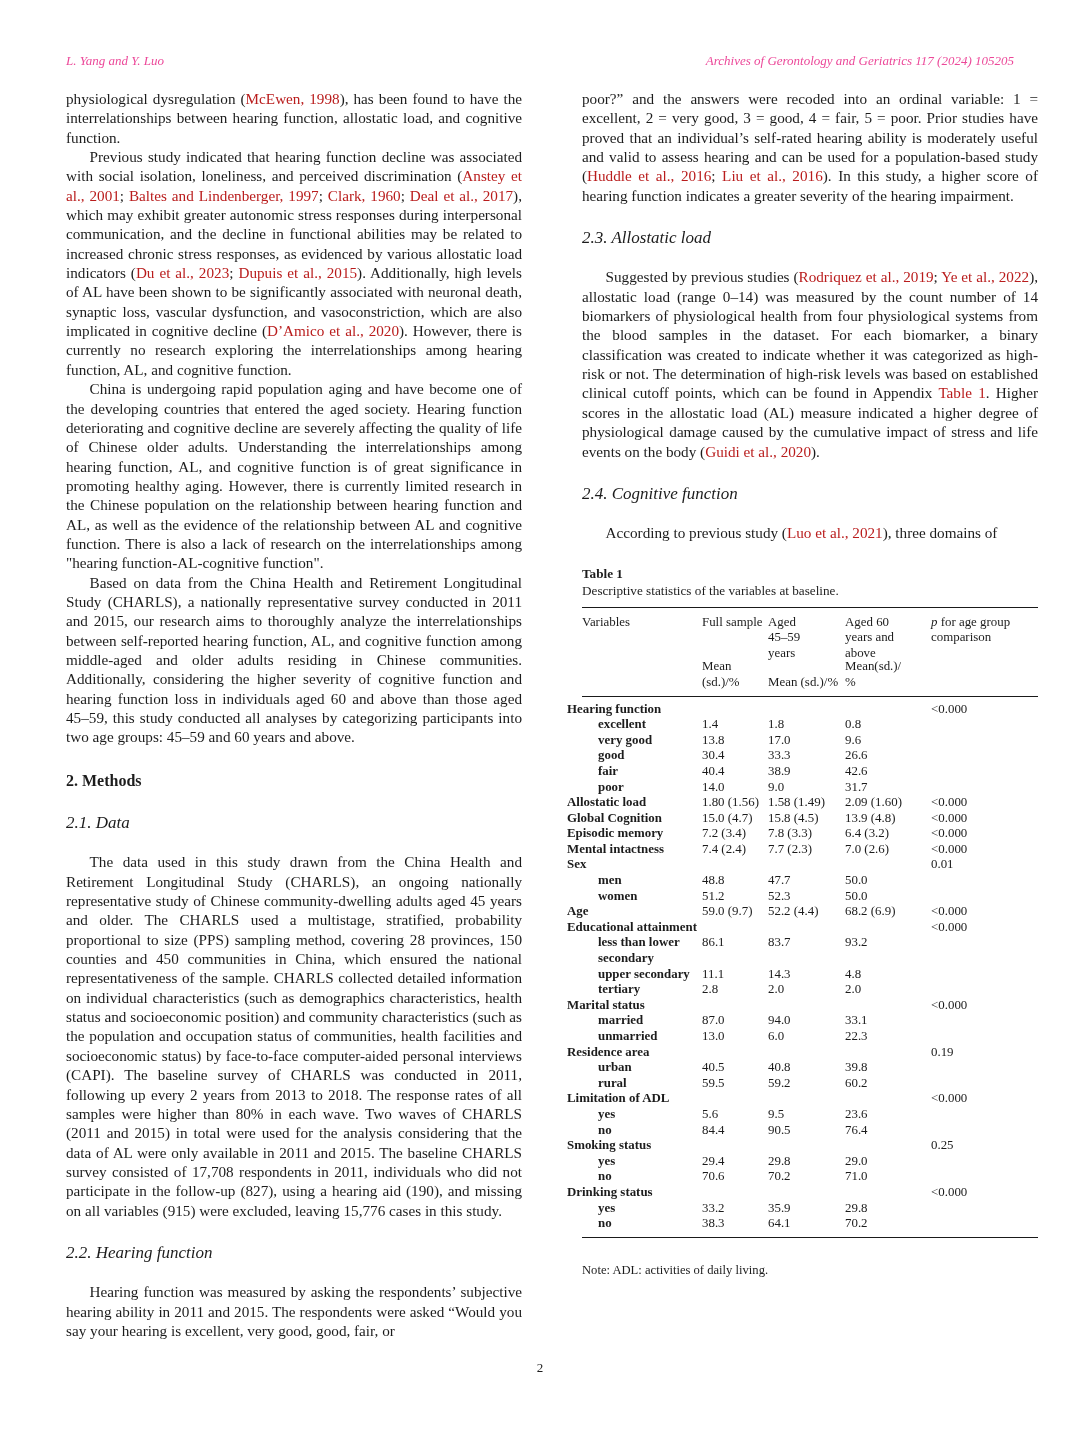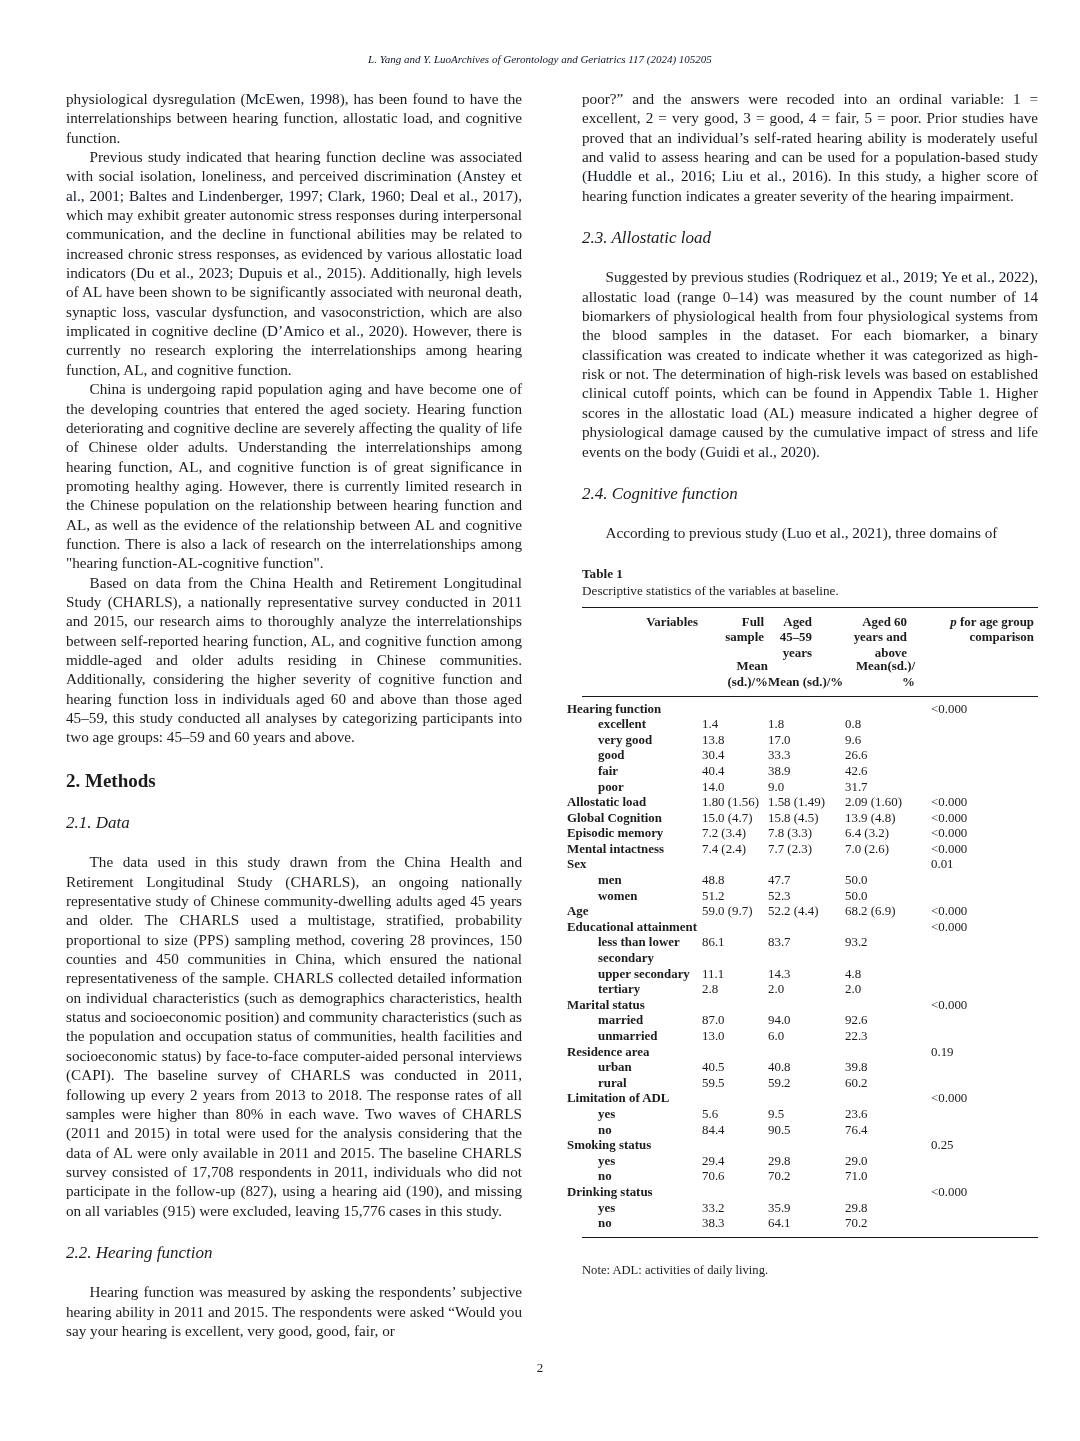--- a/index.html
+++ b/index.html
@@ -5,46 +5,46 @@
   * { margin:0; padding:0; box-sizing:border-box; }
   html,body { background:#e8e8e8; }
   body { font-family:"Liberation Serif", serif; }
   .page {
     position:relative; width:1080px; height:1441px;
     background:#ffffff; color:#1c1c1c; overflow:hidden;
     margin:0 auto;
   }
   .hdr {
     position:absolute; top:53px; left:66px; width:948px;
-    display:flex; justify-content:center;
-    font-style:italic; font-size:11px; color:#0f172a;
+    display:flex; justify-content:space-between;
+    font-style:italic; font-size:13px; color:#ec4899;
   }
   .col {
     position:absolute; top:89px; width:456px;
     font-size:15.2px; line-height:19.35px; text-align:justify;
   }
   .col-left { left:66px; }
   .col-right { left:582px; }
   p.para { text-indent:1.55em; }
   p.noind { text-indent:0; }
-  .cite { color:#0f172a;margin-top:48px; }
-  h2.sec { font-size:19px; font-weight:bold; margin:24px 0 21px; text-align:left; text-indent:0; }
+  .cite { color:#b91c1c;margin-top:48px; }
+  h2.sec { font-size:16px; font-weight:bold; margin:24px 0 21px; text-align:left; text-indent:0; }
   h3.subsec { font-size:17px; font-style:italic; font-weight:normal; margin:23px 0 20px; text-align:left; text-indent:0; }
   .it { font-style:italic; }
 
   .tablewrap { margin-top:22px; text-align:left; }
   .tbl-label { font-size:13.2px; font-weight:bold; line-height:17.5px; }
   .tbl-caption { font-size:13.2px; line-height:17.5px; margin-bottom:7px; }
   table.t1 {
     width:100%; border-collapse:collapse; table-layout:fixed;
     font-size:12.9px; line-height:15.6px;
     border-top:1.8px solid #1a1a1a; border-bottom:1.8px solid #1a1a1a;
   }
   .t1 thead th {
-    font-weight:bold; text-align:right; vertical-align:top;
+    font-weight:normal; text-align:left; vertical-align:top;
     border-bottom:1.2px solid #1a1a1a;
     padding:7px 4px 5px 0; position:relative; height:89px;
   }
   .t1 th .sub { position:absolute; bottom:5px; left:0; }
   .top-narrow { max-width:44px; }
   .top-narrow2 { max-width:62px; }
   .sub-narrow { max-width:70px; }
   .t1 tbody td { vertical-align:top; text-align:left; padding:0 4px 0 0; }
   .t1 tbody tr:first-child td { padding-top:5px; }
   .t1 tbody tr:last-child td { padding-bottom:5px; }
@@ -249,21 +249,21 @@
               <td class="lbl">Marital status</td>
               <td></td>
               <td></td>
               <td></td>
               <td>&lt;0.000</td>
             </tr>
             <tr>
               <td class="lbl subrow">married</td>
               <td>87.0</td>
               <td>94.0</td>
-              <td>92.6</td>
+              <td>33.1</td>
               <td></td>
             </tr>
             <tr>
               <td class="lbl subrow">unmarried</td>
               <td>13.0</td>
               <td>6.0</td>
               <td>22.3</td>
               <td></td>
             </tr>
             <tr>

